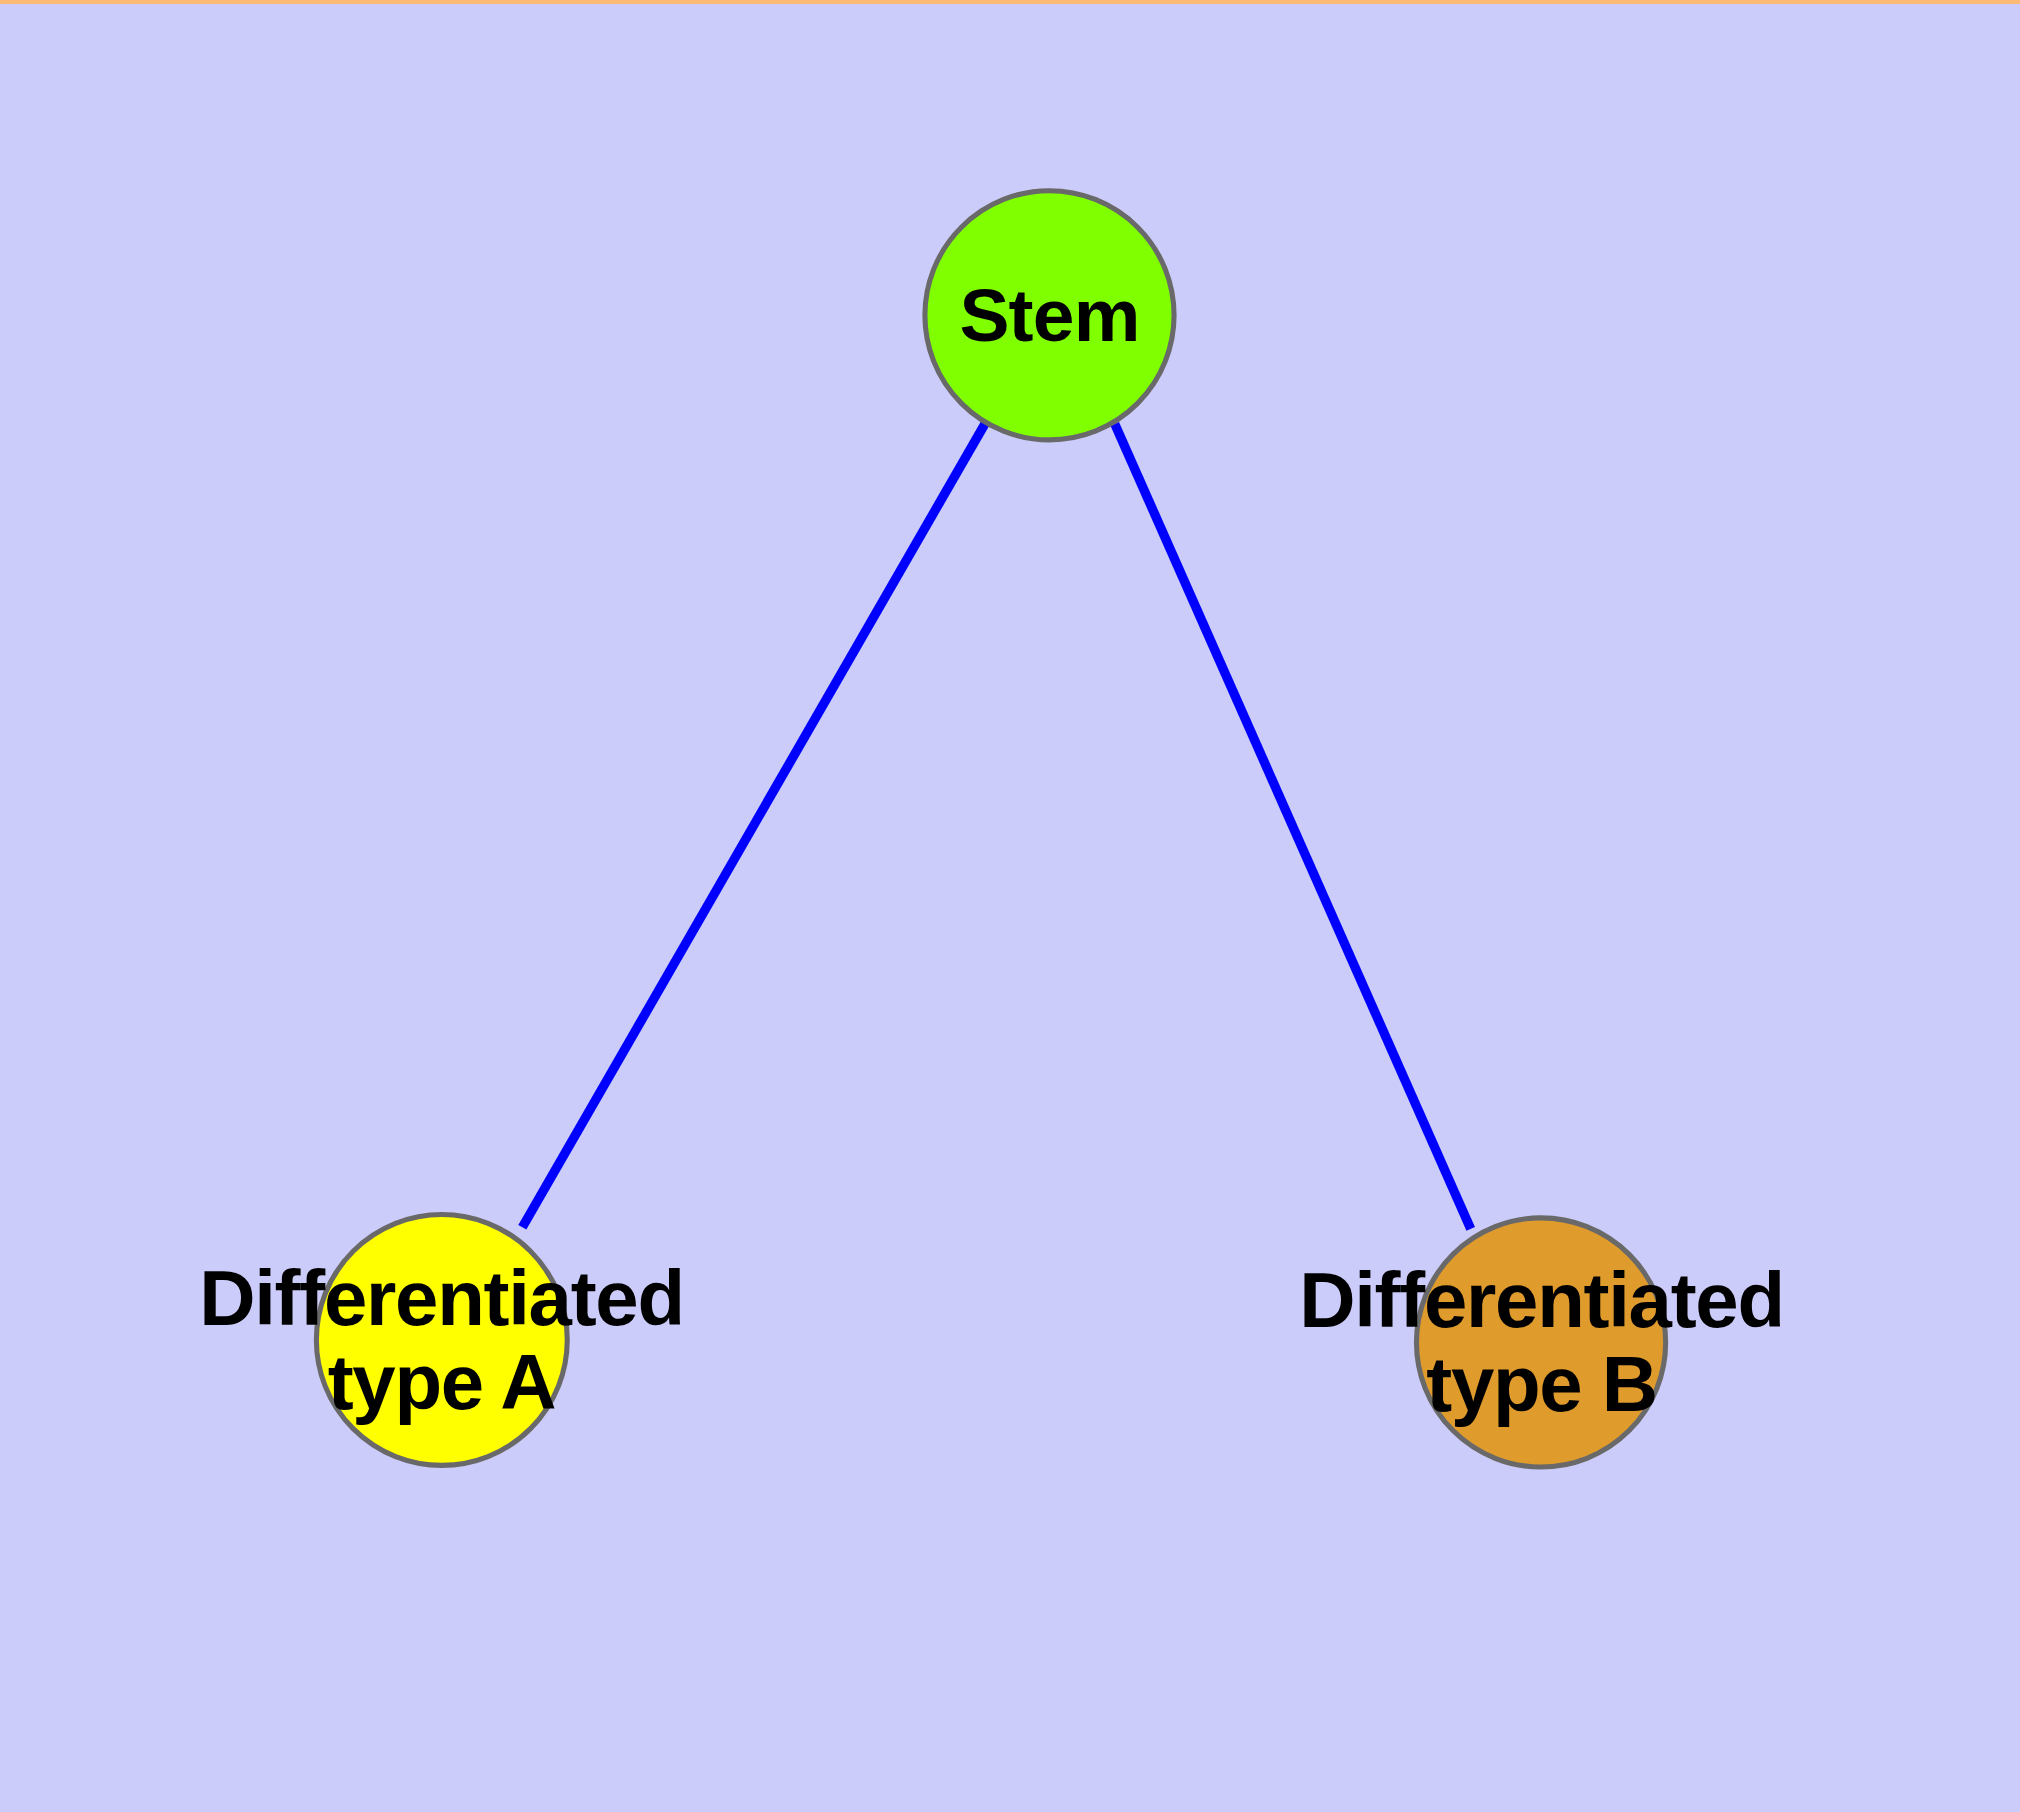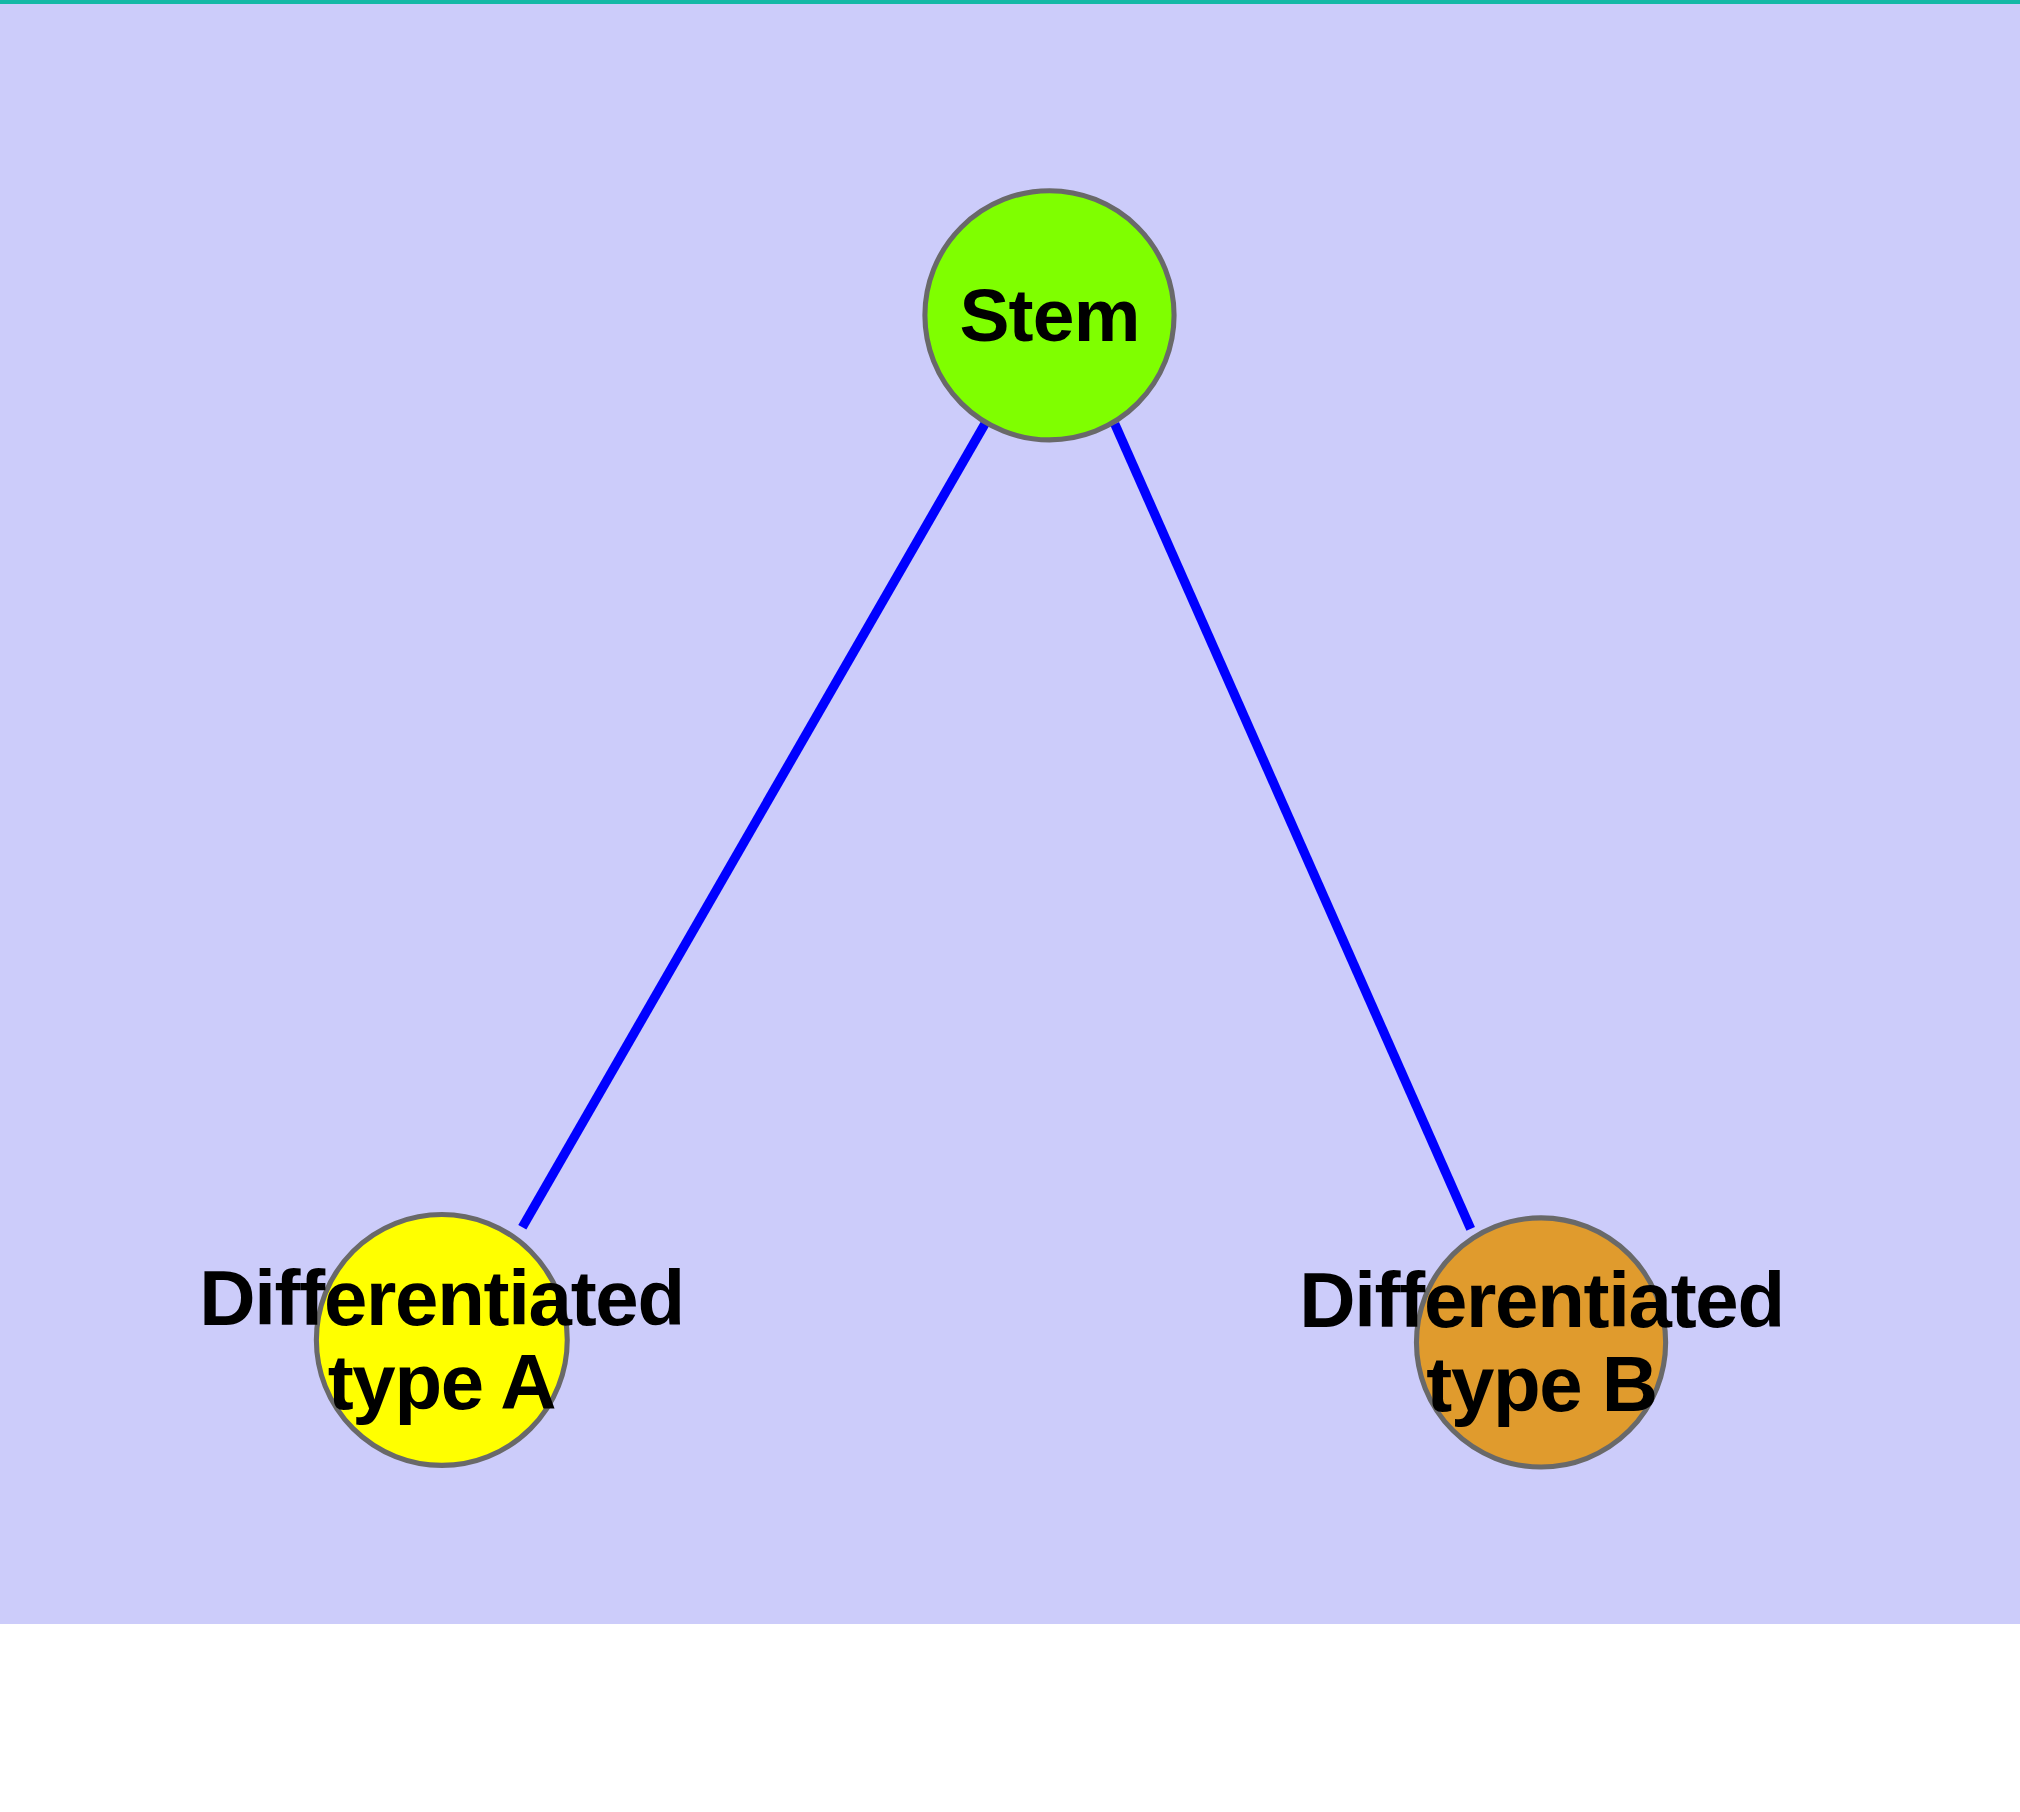--- a/index.html
+++ b/index.html
@@ -4,23 +4,23 @@
 <title>Cell Differentiation Diagram</title>
 <style>
   html, body {
     margin: 0;
     padding: 0;
     background: #ffffff;
   }
   #canvas {
     position: relative;
     width: 2021px;
-    height: 1624px;
+    height: 1812px;
     overflow: hidden;
-    background: #14b8a6;
+    background: #fdba74;
     font-family: "Liberation Sans", sans-serif;
   }
   #backdrop {
     position: absolute;
     left: 0;
     top: 4.2px;
     width: 2021px;
     height: 1808px;
     background: #ccccfa;
   }

